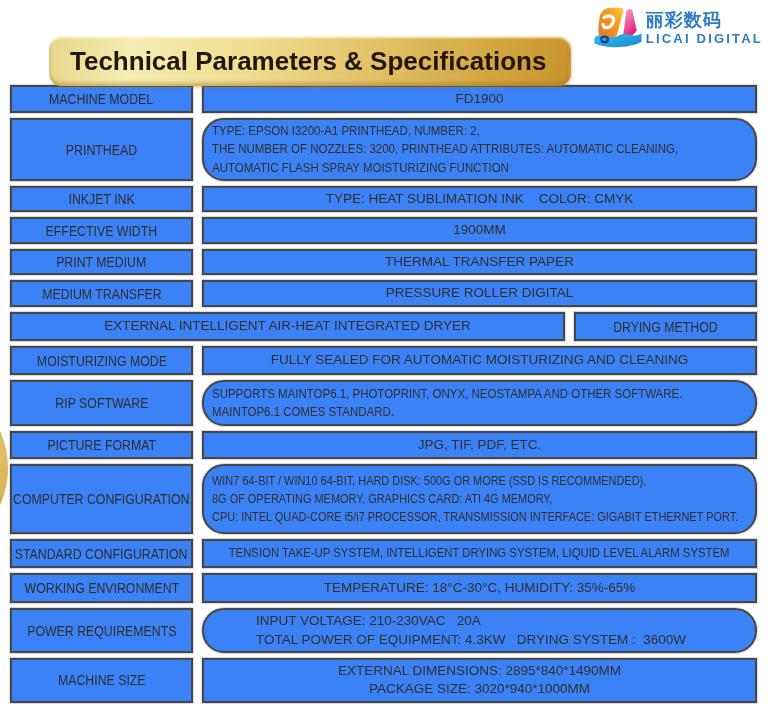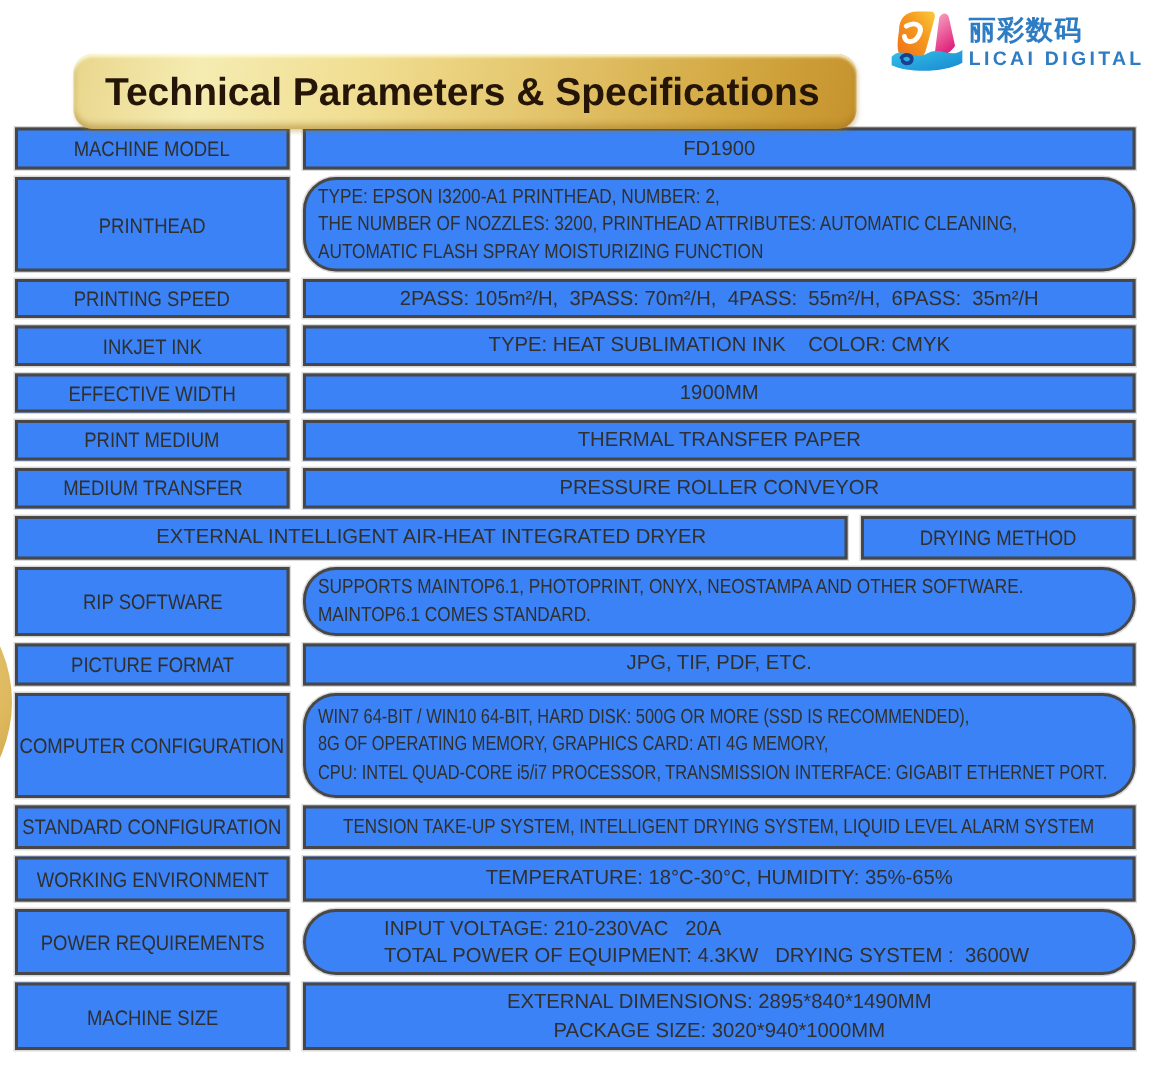--- a/index.html
+++ b/index.html
@@ -120,28 +120,20 @@
     <div class="cell label">
         <span class="lf">PRINTHEAD</span>
       </div>
     <div class="cell value left">
         <span class="t al sx85">TYPE: EPSON I3200-A1 PRINTHEAD, NUMBER: 2,
 THE NUMBER OF NOZZLES: 3200, PRINTHEAD ATTRIBUTES: AUTOMATIC CLEANING,
 AUTOMATIC FLASH SPRAY MOISTURIZING FUNCTION</span>
       </div>
   </div>
 
-  <div class="row h26">
-    <div class="cell label">
-        <span class="lf">PRINTING SPEED</span>
-      </div>
-    <div class="cell value">
-        <span class="t">2PASS: 105m²/H,  3PASS: 70m²/H,  4PASS:  55m²/H,  6PASS:  35m²/H</span>
-      </div>
-  </div>
 
   <div class="row h25">
     <div class="cell label">
         <span class="lf">INKJET INK</span>
       </div>
     <div class="cell value">
         <span class="t">TYPE: HEAT SUBLIMATION INK    COLOR: CMYK</span>
       </div>
   </div>
 
@@ -161,33 +153,41 @@
     <div class="cell value">
         <span class="t">THERMAL TRANSFER PAPER</span>
       </div>
   </div>
 
   <div class="row h27">
     <div class="cell label">
         <span class="lf">MEDIUM TRANSFER</span>
       </div>
     <div class="cell value">
-        <span class="t">PRESSURE ROLLER CONVEYOR</span>
+        <span class="t">PRESSURE ROLLER DIGITAL</span>
       </div>
   </div>
 
   <div class="row h29">
     <div class="cell value">
         <span class="t">EXTERNAL INTELLIGENT AIR-HEAT INTEGRATED DRYER</span>
       </div>
     <div class="cell label">
         <span class="lf">DRYING METHOD</span>
       </div>
   </div>
 
+  <div class="row h29">
+    <div class="cell label">
+        <span class="lf">MOISTURIZING MODE</span>
+      </div>
+    <div class="cell value">
+        <span class="t">FULLY SEALED FOR AUTOMATIC MOISTURIZING AND CLEANING</span>
+      </div>
+  </div>
 
   <div class="row h46">
     <div class="cell label">
         <span class="lf">RIP SOFTWARE</span>
       </div>
     <div class="cell value left">
         <span class="t al sx85">SUPPORTS MAINTOP6.1, PHOTOPRINT, ONYX, NEOSTAMPA AND OTHER SOFTWARE.
 MAINTOP6.1 COMES STANDARD.</span>
       </div>
   </div>

